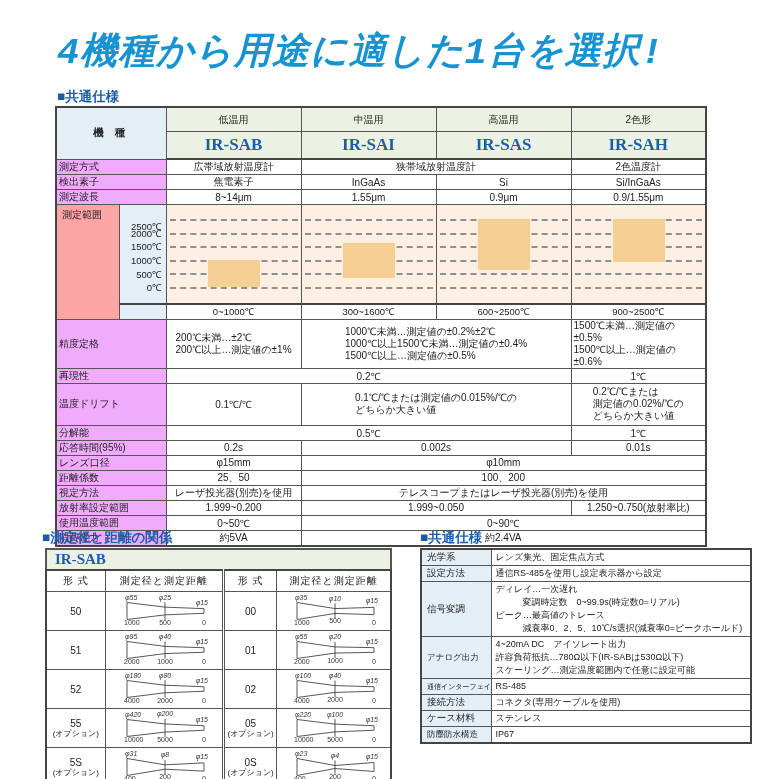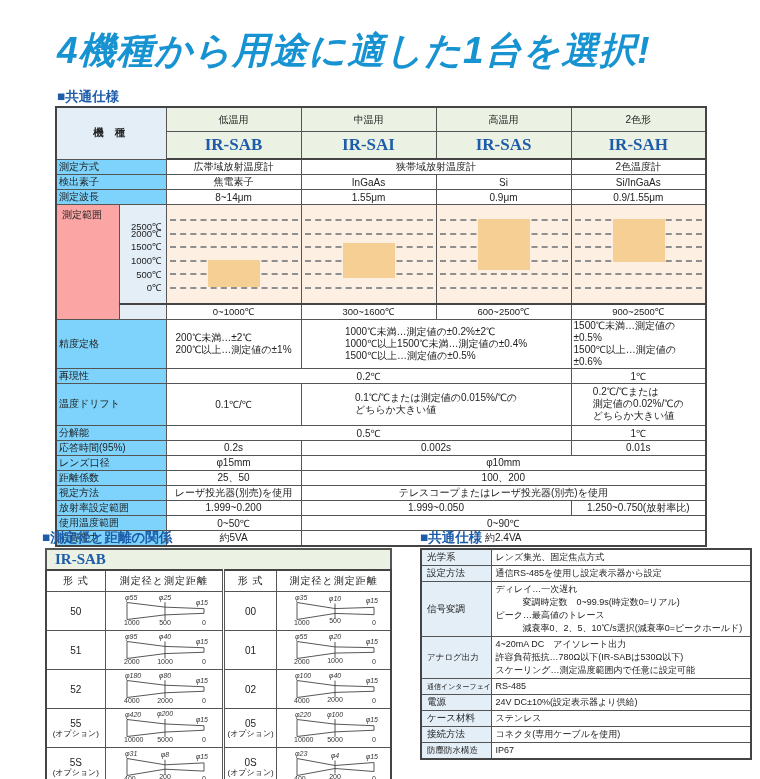--- a/index.html
+++ b/index.html
@@ -1,28 +1,28 @@
 <!DOCTYPE html>
 <html><head>
 <meta charset="utf-8">
 <style>
   html,body{margin:0;padding:0;background:#fff;font-family:"Liberation Sans",sans-serif;}
   .canvas{position:relative;width:760px;height:779px;background:#fff;overflow:hidden;}
-  .title{position:absolute;left:57px;top:26px;font-family:Liberation Sans, sans-serif;
+  .title{position:absolute;left:57px;top:26px;font-family:Liberation Mono, monospace;
          font-style:italic;font-weight:bold;font-size:37px;color:#1793d2;letter-spacing:1px;white-space:nowrap;}
   .sec-head{position:absolute;font-size:13.5px;font-weight:bold;color:#1d5ca9;white-space:nowrap;}
   
   .spec{border-collapse:collapse;table-layout:fixed;border:2px solid #444;}
   .spec th,.spec td{border:1px solid #555;font-size:10px;color:#222;text-align:center;
                     vertical-align:middle;padding:0 2px;overflow:hidden;}
   .spec th.corner{background:#e3eef7;font-size:10.5px;letter-spacing:4px;}
   .spec th.cat{background:#ecf2e3;font-weight:normal;height:23px;}
   .spec th.model{background:#ecf2e3;font-family:"Liberation Serif","DejaVu Serif",serif;
                  font-size:17px;font-weight:bold;color:#1d5ca9;height:26px;border-bottom:2px solid #444;}
-  .spec td.rowlabel{background:#7dd3fc;text-align:left;white-space:nowrap;}
+  .spec td.rowlabel{background:#f0abfc;text-align:left;white-space:nowrap;}
   .spec td.rowlabel-top{background:#fca5a5;text-align:left;vertical-align:top;padding:3px 0 0 5px;}
   .spec td .blk{display:inline-block;text-align:left;white-space:pre-line;line-height:12px;}
   .spec td.chart-cell{background:#fdf0e2;position:relative;padding:0;}
   .spec td.scale-cell{background:#e3eef7;position:relative;padding:0;}
   .scale-cell span{position:absolute;right:4px;font-size:9.5px;color:#222;white-space:nowrap;}
   .gridline{position:absolute;left:3px;right:3px;height:0;border-top:2px dashed #8f8f8f;}
   .range-bar{position:absolute;background:#f6cf95;width:52px;left:41px;}
   .spec td.range-label{border-top:2px solid #444;height:14px;font-size:9.5px;background:#fff;}
   .spec td.scale-under{border-top:2px solid #444;background:#e3eef7;}
   
@@ -407,30 +407,26 @@
           <td class="rowlabel" style="font-size: 8.5px;">アナログ出力</td>
           <td class="val">4~20mA DC　アイソレート出力
 許容負荷抵抗…780Ω以下(IR-SABは530Ω以下)
 スケーリング…測定温度範囲内で任意に設定可能</td>
         </tr>
         <tr style="height: 13px;">
           <td class="rowlabel" style="font-size: 7px;">通信インターフェイス</td>
           <td class="val">RS-485</td>
         </tr>
         <tr style="height: 13px;">
-          <td class="rowlabel">電源</td>
-          <td class="val">24V DC±10%(設定表示器より供給)</td>
+          <td class="rowlabel">接続方法</td>
+          <td class="val">コネクタ(専用ケーブルを使用)</td>
         </tr>
         <tr style="height: 13px;">
           <td class="rowlabel">ケース材料</td>
           <td class="val">ステンレス</td>
-        </tr>
-        <tr style="height: 13px;">
-          <td class="rowlabel">接続方法</td>
-          <td class="val">コネクタ(専用ケーブルを使用)</td>
         </tr>
         <tr style="height: 13px;">
           <td class="rowlabel" style="font-size: 8.5px;">防塵防水構造</td>
           <td class="val">IP67</td>
         </tr>
       </tbody>
   </table>
 </div>
 
 </body></html>

